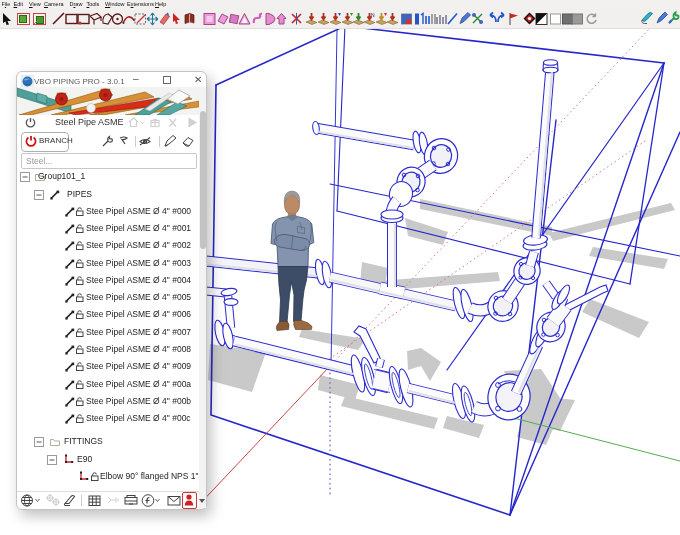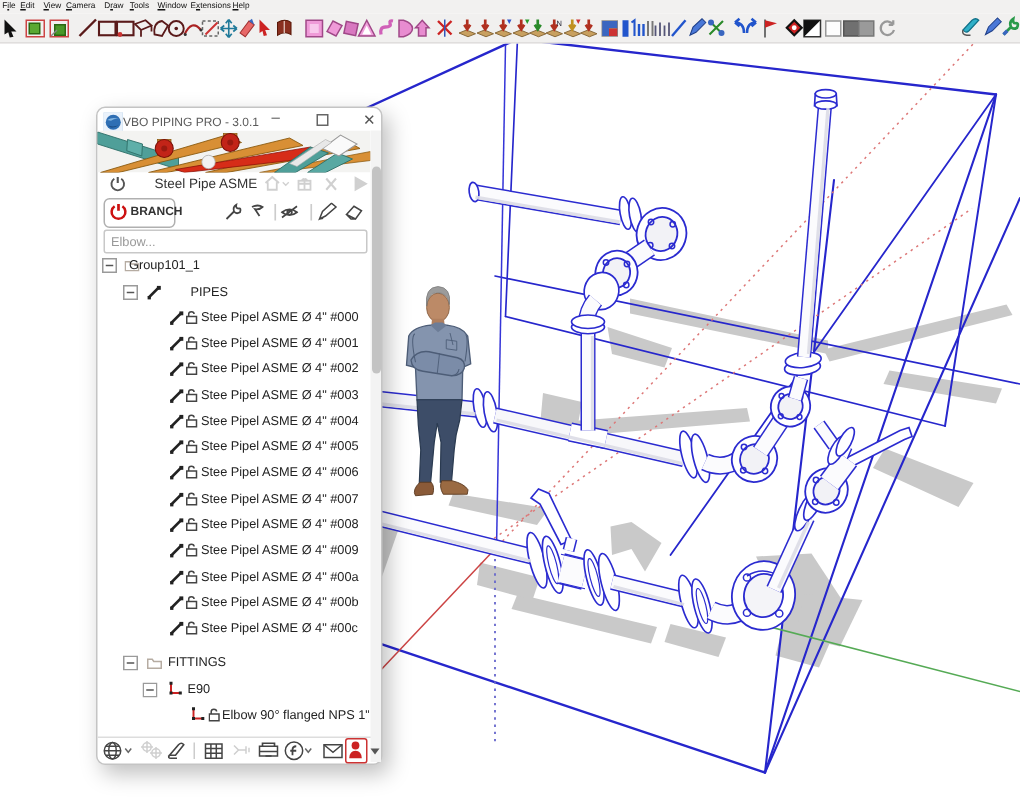--- a/index.html
+++ b/index.html
@@ -2,21 +2,21 @@
 <html><head><meta charset="utf-8"><style>
 html,body{margin:0;padding:0;width:680px;height:535px;overflow:hidden;background:#fff;
 font-family:"Liberation Sans",sans-serif;}
 #menubar{position:absolute;left:0;top:0;width:680px;height:9px;background:#f2f1f0;
 font-size:5.5px;color:#111;}
 #menubar span{position:absolute;top:1px;}
 #toolbar{position:absolute;left:0;top:9px;width:680px;height:19px;background:#f1f0ef;
 border-bottom:1px solid #e0dedd;}
 #scene{position:absolute;left:0;top:0;}
 #panel{position:absolute;left:16px;top:71px;width:189px;height:437px;background:#fff;
-border:1px solid #c4c4c4;border-radius:6px;box-shadow:4px 6px 14px rgba(0,0,0,0.25);margin-left:48px;}
+border:1px solid #c4c4c4;border-radius:6px;box-shadow:4px 6px 14px rgba(0,0,0,0.25);}
 .prow{position:absolute;font-size:8.5px;color:#222;white-space:nowrap;}
 </style></head>
 <body>
 <svg id="scene" width="680" height="535" viewBox="0 0 680 535">
 
 <g fill="#c9c9c9" stroke="none">
 <path d="M420,199 L552,227 L552,236 L420,209 Z"></path>
 <path d="M405,218 L448,232 L443,245 L408,236 Z"></path>
 <path d="M362,262 L388,268 L384,290 L360,284 Z"></path>
 <path d="M377,281 L498,272 L500,281 L380,291 Z"></path>
@@ -512,35 +512,35 @@
 <path d="M61,1.5 L68,5.5 L61,9.5 Z" fill="#d0d0d0"></path>
 </g>
 </svg>
 </g>
 
 <div style="position:absolute;left:4px;top:60px;width:46px;height:18px;border:1px solid #b0b0b0;border-radius:4px"></div>
 <svg style="position:absolute;left:8px;top:63px" width="12" height="12" viewBox="0 0 12 12">
 <path d="M6,1 V5.5" stroke="#cc1111" stroke-width="1.8" fill="none"></path>
 <path d="M3.4,2.5 A4.6,4.6 0 1 0 8.6,2.5" stroke="#cc1111" stroke-width="1.7" fill="none"></path>
 </svg>
-<div style="position:absolute;left:22px;top:64px;font-size:8px;font-weight:bold;color:#333">BRANCH</div>
+<div style="position:absolute;left:22px;top:64px;font-size:8px;font-weight:normal;color:#333">BRANCH</div>
 <svg style="position:absolute;left:84px;top:63px" width="96" height="13" viewBox="0 0 96 13">
 <g stroke="#444" fill="none" stroke-width="1.1">
 <path d="M2,11 L7,6 M7,6 Q6,3 8.5,1.5 Q8,4 10,4 Q12,3.5 11,6.5 Q8.5,8 7,6" stroke-width="1.2"></path>
 <path d="M19,3 Q23,1 26,3 Q24,5 21,4.5 L24,9" stroke-width="1.2"></path>
 <path d="M34.5,1 V12" stroke="#ccc"></path>
 <path d="M39,6.5 Q44,2.5 49,6.5 Q44,10.5 39,6.5 Z M42.5,6.5 A1.5,1.5 0 1 0 45.6,6.5 A1.5,1.5 0 1 0 42.5,6.5 M39,10 L49,2.5"></path>
 <path d="M58.5,1 V12" stroke="#ccc"></path>
 <path d="M64,11 L66,6 L72,0.5 L75,3 L68,9 Z M64,11 L66.5,10.5" stroke-width="1"></path>
 <path d="M82,8 L87,2.5 L92,5.5 L88,11 Z M82,8 L85,11 L88,11" stroke-width="1"></path>
 </g>
 </svg>
 
 <div style="position:absolute;left:4px;top:81px;width:174px;height:14px;border:1px solid #c8c8c8;border-radius:2px"></div>
-<div style="position:absolute;left:9px;top:84px;font-size:8.5px;color:#999">Elbow...</div>
+<div style="position:absolute;left:9px;top:84px;font-size:8.5px;color:#999">Steel...</div>
 <svg width="0" height="0" style="position:absolute">
       <defs>
 <g id="im">
           <rect x="0.5" y="0.5" width="9" height="9" fill="#fff" stroke="#9a9a9a"></rect>
           <line x1="2.5" y1="5" x2="7.5" y2="5" stroke="#555" stroke-width="1"></line>
         </g>
 <g id="ifo">
           <path d="M0.5,2.5 L3.5,2.5 L4.5,4 L9.5,4 L9.5,8.5 L0.5,8.5 Z" fill="#fff" stroke="#b6aca2"></path>
         </g>
 <g id="ipe">
@@ -570,21 +570,21 @@
         </svg>
         <span style="position:absolute;left:21px">Group101_1</span>
       </div>
 <div class="prow" style="top:116.5px">
         <svg style="position:absolute;left:17px;top:1px" width="10" height="10">
           <use href="#im"></use>
         </svg>
         <svg style="position:absolute;left:33px;top:1px" width="10" height="10">
           <use href="#ipe"></use>
         </svg>
-        <span style="position:absolute;left:62px">PIPES</span>
+        <span style="position:absolute;left:50px">PIPES</span>
       </div>
 <div class="prow" style="top:133.5px">
         <svg style="position:absolute;left:48px;top:1px" width="10" height="10">
           <use href="#ipe"></use>
         </svg>
         <svg style="position:absolute;left:58.5px;top:1px" width="8" height="10">
           <use href="#ilk"></use>
         </svg>
         <span style="position:absolute;left:69px">Stee Pipel ASME Ø 4" #000</span>
       </div>

